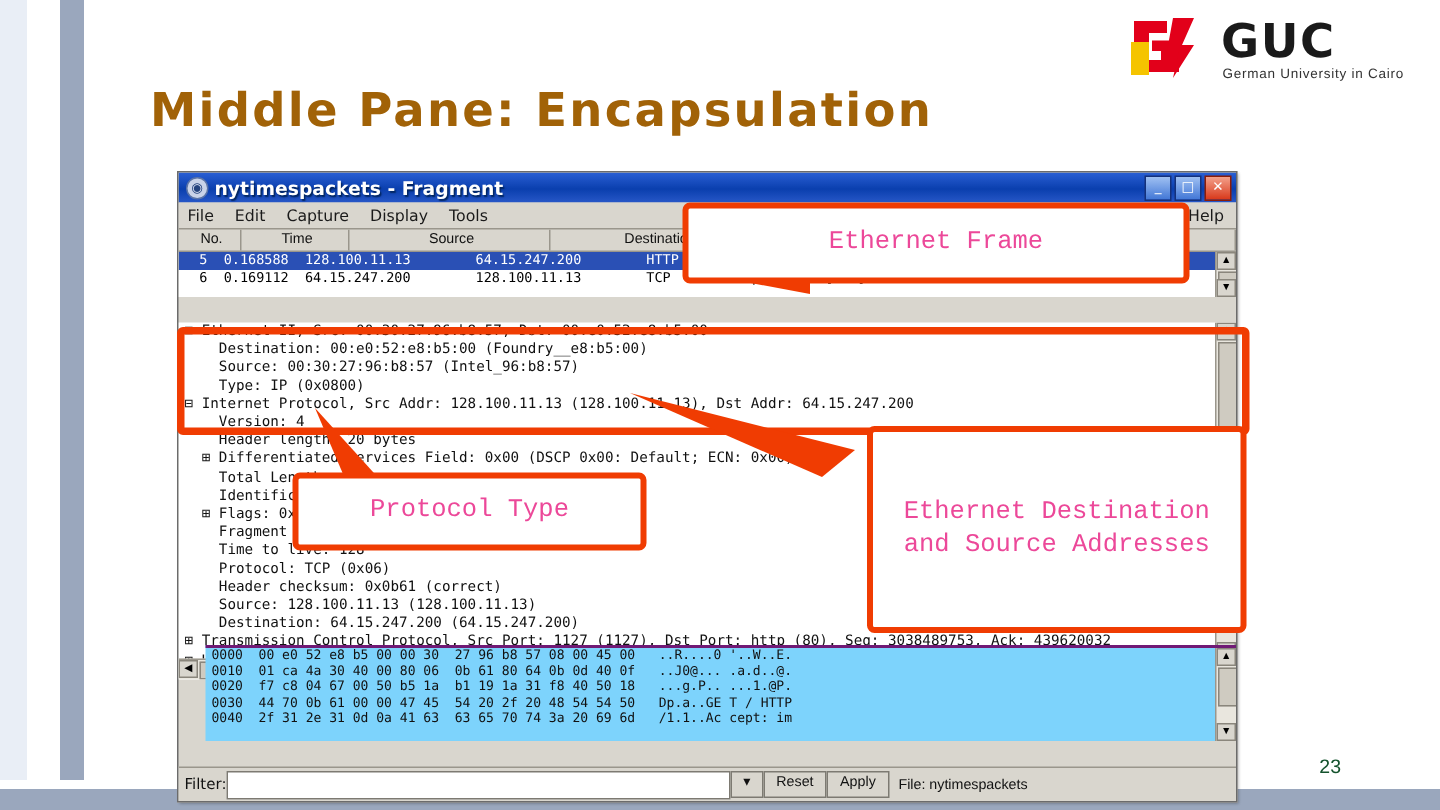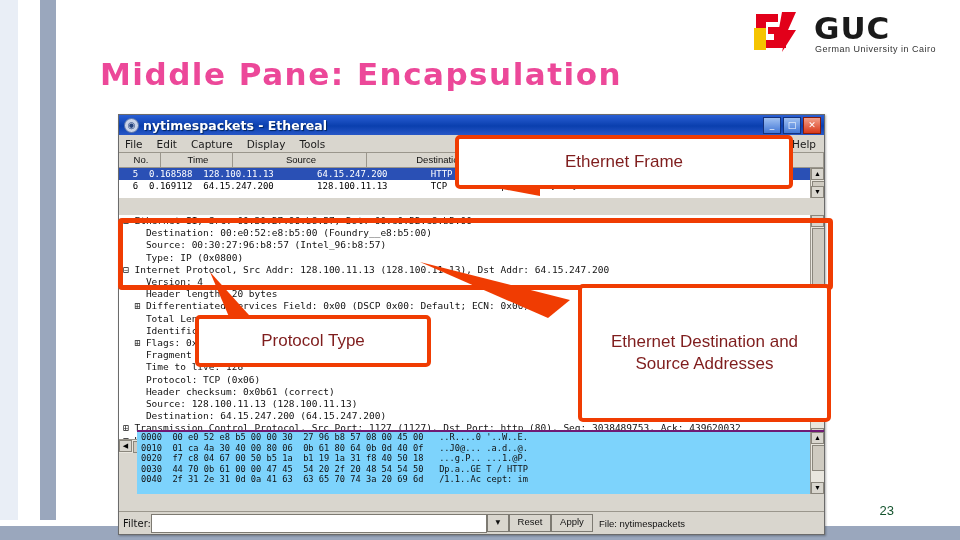--- a/index.html
+++ b/index.html
@@ -18,21 +18,21 @@
   .bottombar-inner{position:absolute;left:0;bottom:14px;width:960px;height:6px;background:#ffffff;}
 
   
   .logo{position:absolute;right:18px;top:8px;width:190px;height:52px;}
   .logo-mark{position:absolute;left:0;top:2px;width:56px;height:44px;}
   .logo-text{position:absolute;left:62px;top:2px;color:#1a1a1a;font-size:31px;font-weight:bold;letter-spacing:1px;font-family:"DejaVu Sans",sans-serif;}
   .logo-sub{position:absolute;left:63px;top:36px;color:#333;font-size:9px;letter-spacing:.5px;}
 
   .slide-title{
     position:absolute;left:100px;top:56px;
-    font-size:31px;font-weight:bold;color:#ec4899;
+    font-size:31px;font-weight:bold;color:#a16207;
     letter-spacing:1.5px;
     font-family:"DejaVu Sans",sans-serif;
   }
 
   
   .eth-window{
     position:absolute;left:118px;top:114px;width:705px;height:419px;
     background:#d9d6ce;border:1px solid #6b6b6b;
     box-shadow:1px 1px 2px rgba(0,0,0,.3);
     overflow:hidden;
@@ -74,21 +74,21 @@
 
   
   .vscroll{position:absolute;right:0;width:13px;background:#e9e6de;border-left:1px solid #9a968c;}
   .vscroll .thumb{position:absolute;left:1px;width:11px;background:#cfcbc1;border:1px solid #8a867c;}
   .vscroll .arr{position:absolute;left:0;width:13px;height:12px;background:#d9d6ce;border:1px solid #8a867c;box-sizing:border-box;font-size:7px;text-align:center;line-height:10px;}
   .hscroll{position:absolute;left:0;height:13px;background:#e9e6de;border-top:1px solid #9a968c;}
 
   
   .callout{position:absolute;background:#fff;border:4px solid #f03c02;border-radius:5px;
     display:flex;align-items:center;justify-content:center;text-align:center;
-    color:#7f1d1d;font-size:17px;line-height:22px;font-family:Liberation Sans, sans-serif;z-index:40;}
+    color:#ec4899;font-size:17px;line-height:22px;font-family:Liberation Mono, monospace;z-index:40;}
   .hi-box{position:absolute;border:5px solid #f03c02;border-radius:4px;z-index:30;}
   .ann-svg{position:absolute;left:0;top:0;width:960px;height:540px;z-index:35;pointer-events:none;}
 
   .page-num{position:absolute;right:66px;bottom:22px;font-size:13px;color:#14532d;}
 </style>
 </head>
 <body>
 
 <div class="leftbar-a"></div>
 <div class="leftbar-b"></div>
@@ -106,21 +106,21 @@
   <div class="logo-text">GUC</div>
   <div class="logo-sub">German University in Cairo</div>
 </div>
 
 <div class="slide-title">Middle Pane: Encapsulation</div>
 
 <div class="eth-window">
 
   <div class="titlebar">
     <div class="titlebar-icon">◉</div>
-    <div class="titlebar-text">nytimespackets - Ethereal</div>
+    <div class="titlebar-text">nytimespackets - Fragment</div>
     <div class="winbtns">
       <div class="winbtn">_</div>
       <div class="winbtn">□</div>
       <div class="winbtn close">✕</div>
     </div>
   </div>
 
   <div class="menubar">
     <span>File</span>
     <span>Edit</span>

